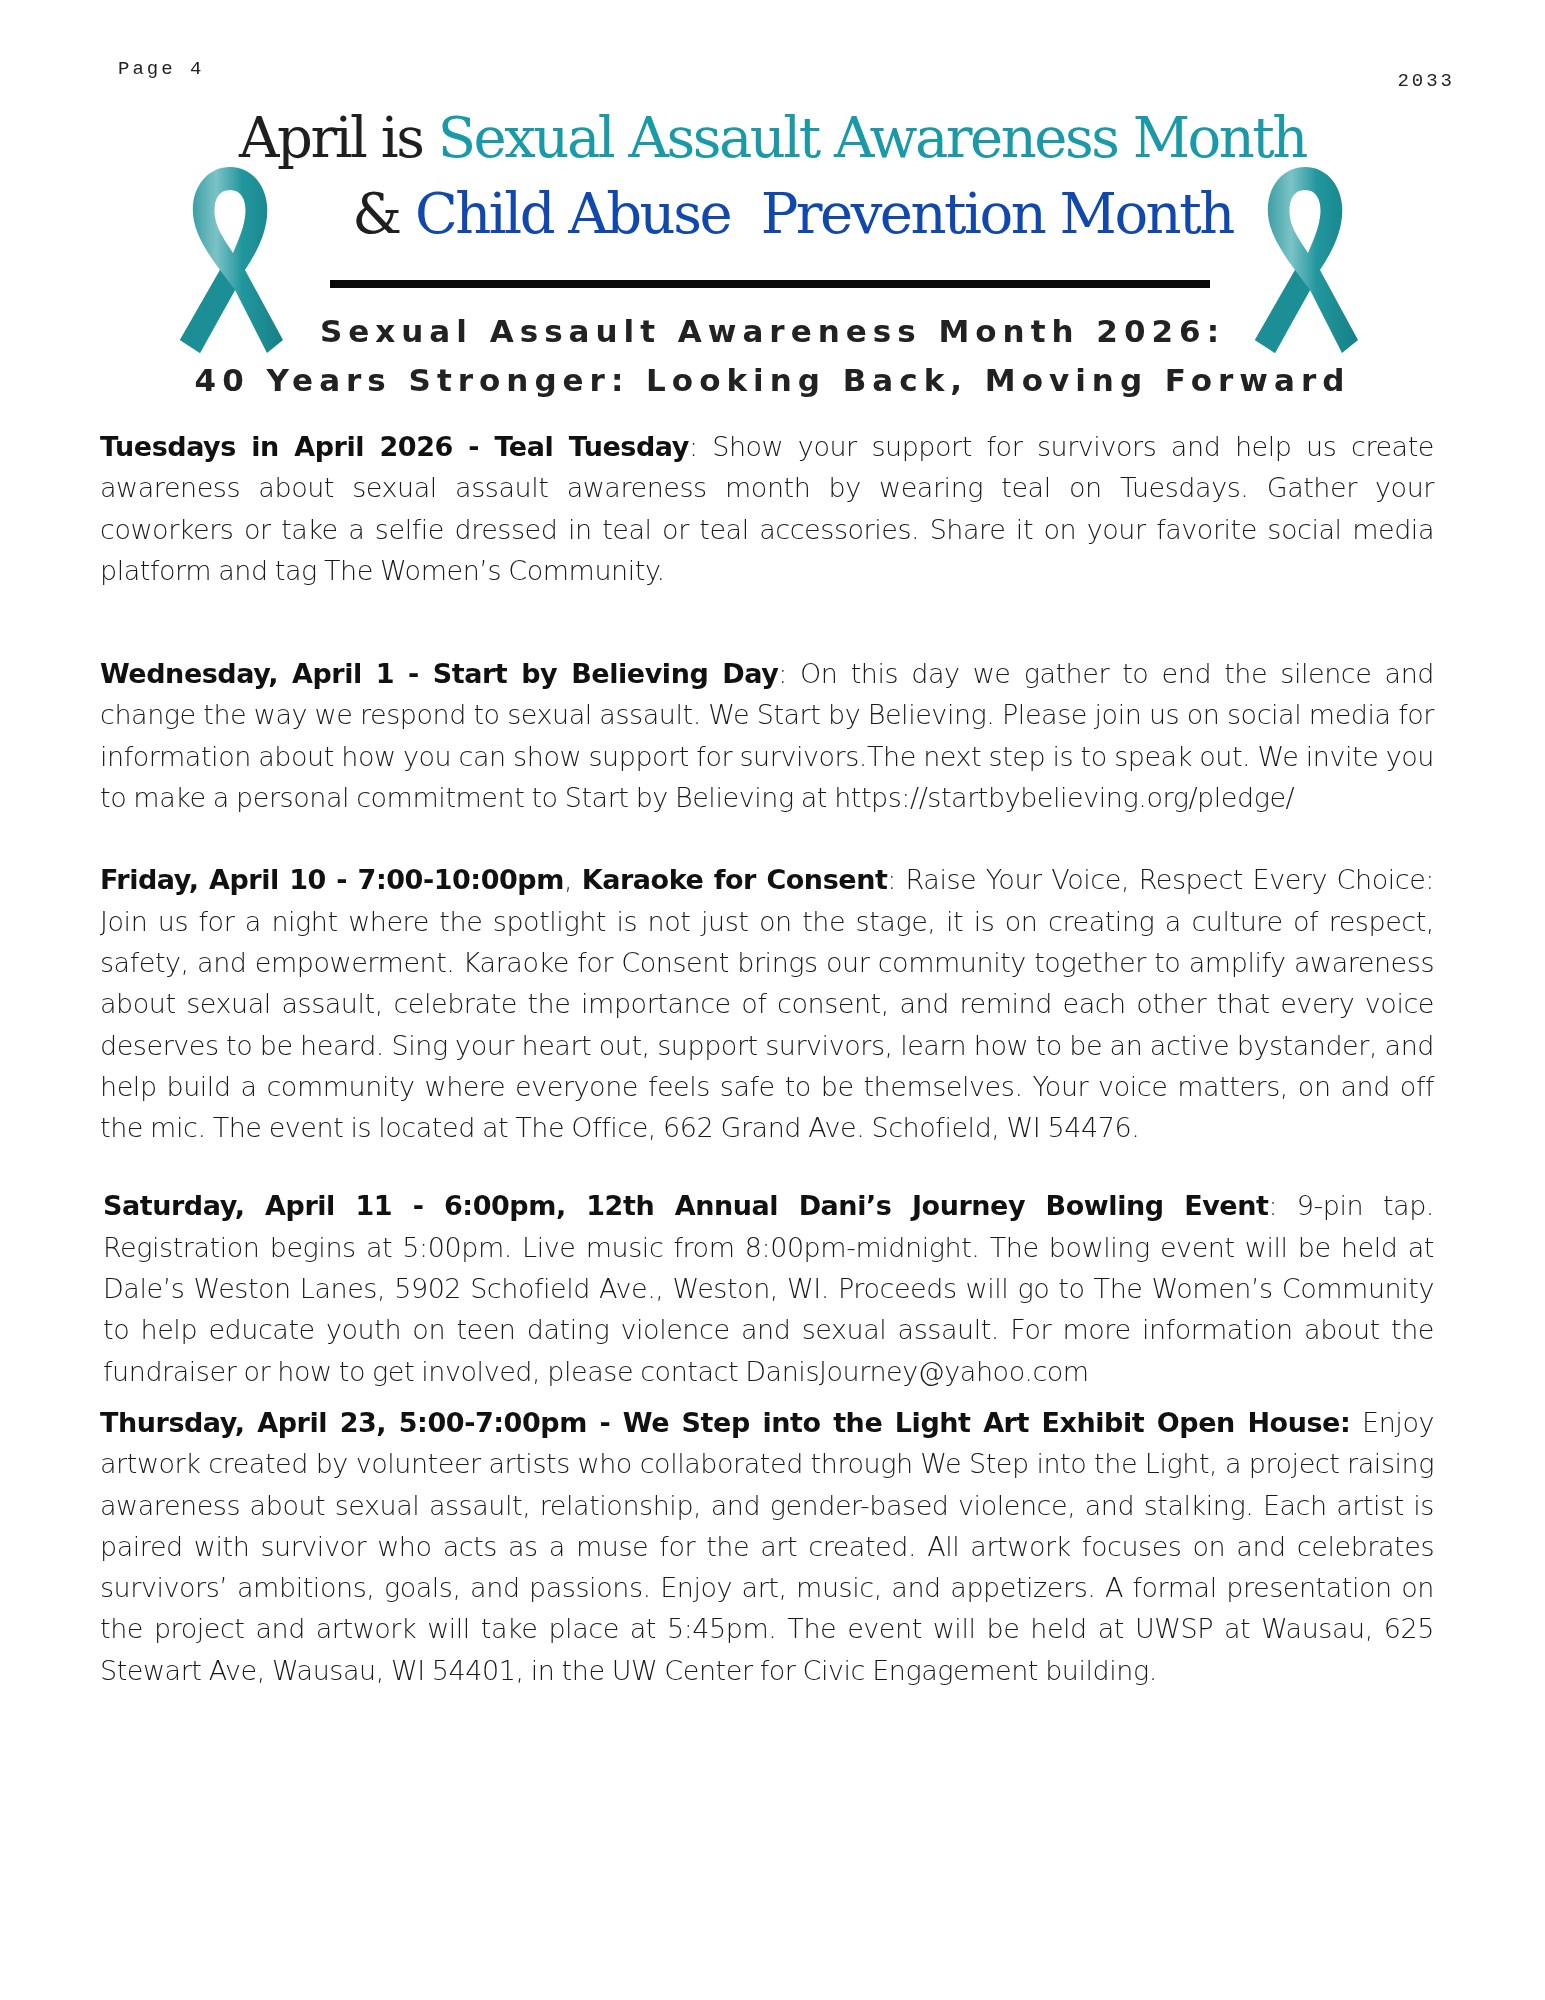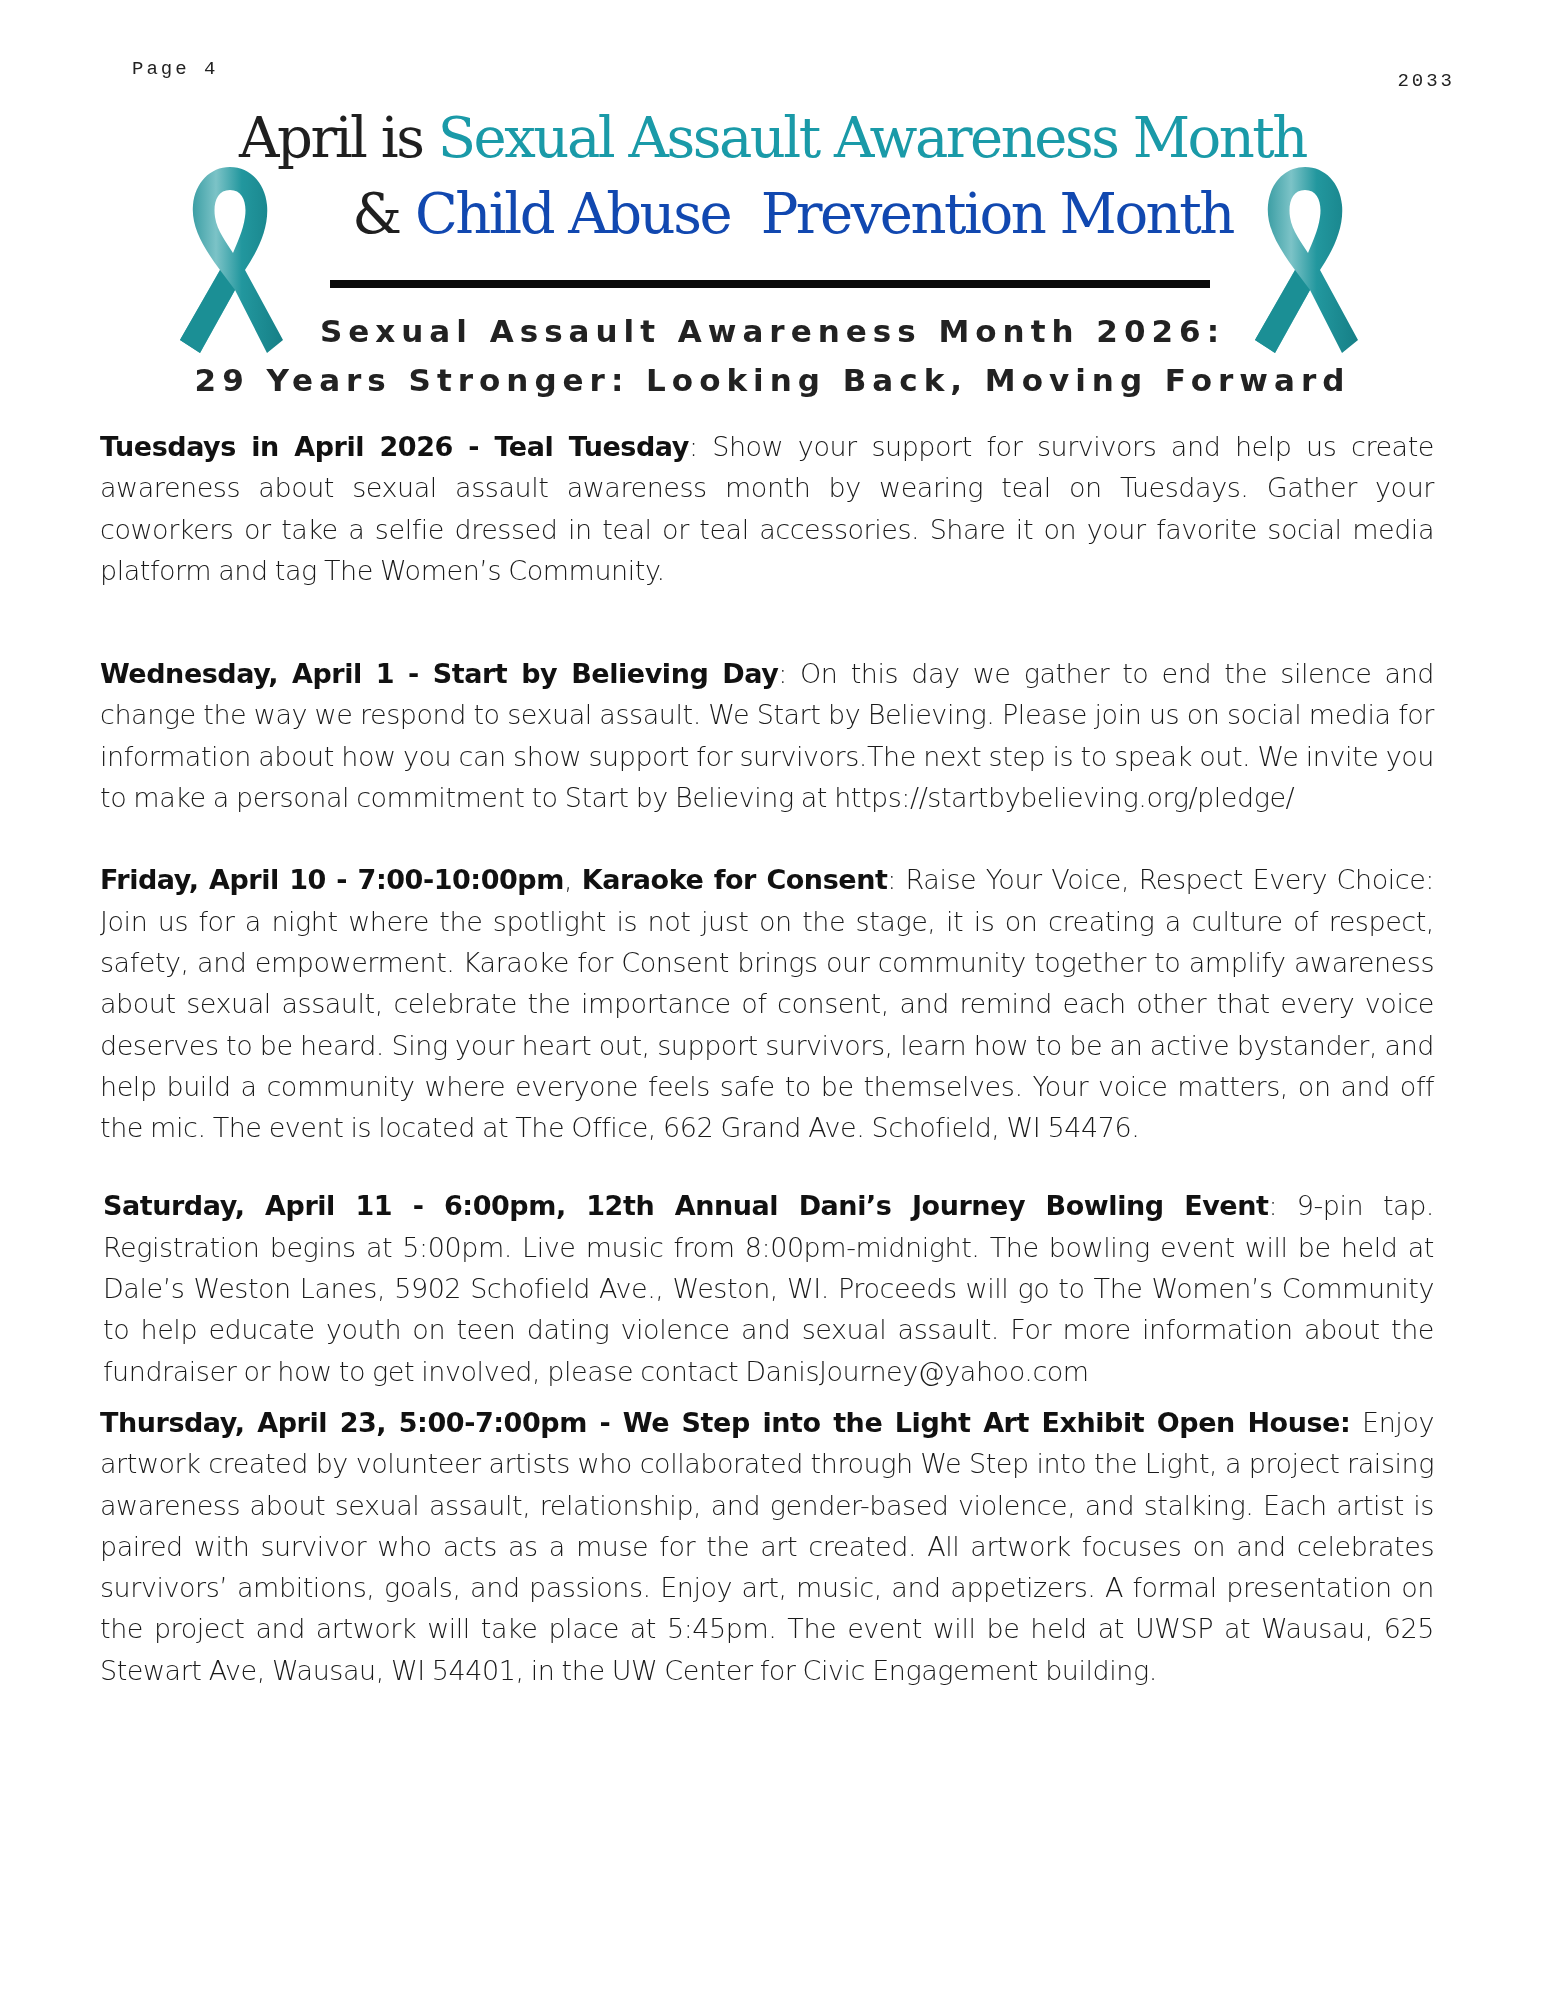--- a/index.html
+++ b/index.html
@@ -1,18 +1,18 @@
 <!DOCTYPE html>
 <html><head>
 <meta charset="utf-8">
 <style>
   html, body { margin: 0; padding: 0; background: #ffffff; }
   body { width: 1545px; height: 2000px; position: relative; overflow: hidden; font-family: "DejaVu Sans", sans-serif; color: #1a1a1a; }
 
-  .page-number { position: absolute; left: 132px; top: 58px; font-family: "Liberation Mono", monospace; font-size: 19px; letter-spacing: 3px; color: #222; }
+  .page-number { position: absolute; left: 118px; top: 58px; font-family: "Liberation Mono", monospace; font-size: 19px; letter-spacing: 3px; color: #222; }
   .page-year { position: absolute; right: 90px; top: 70px; font-family: "Liberation Mono", monospace; font-size: 19px; letter-spacing: 3px; color: #222; }
 
   .title-block { position: absolute; left: 0; width: 1545px; top: 100px; text-align: center; font-family: "DejaVu Serif", serif; }
   .title-line { font-size: 56px; line-height: 76px; letter-spacing: -2.5px; white-space: nowrap; }
   .title-line .dark { color: #1f1f1f; }
   .title-line .teal { color: #1a9aa8; }
   .title-line .blue { color: #1148b0; }
   .title-line2 { margin-left: 40px; }
 
   .divider { position: absolute; left: 330px; width: 880px; top: 280px; height: 8px; background: #0a0a0a; }
@@ -71,21 +71,21 @@
     <span class="dark">April is </span><span class="teal">Sexual Assault Awareness Month</span>
   </div>
   <div class="title-line title-line2">
     <span class="dark">&amp; </span><span class="blue" style="white-space:pre">Child Abuse  Prevention Month</span>
   </div>
 </div>
 
 <div class="divider"></div>
 
 <div class="subtitle subtitle-1">Sexual Assault Awareness Month 2026:</div>
-<div class="subtitle subtitle-2">29 Years Stronger: Looking Back, Moving Forward</div>
+<div class="subtitle subtitle-2">40 Years Stronger: Looking Back, Moving Forward</div>
 
 <div class="events">
   <p class="event event-0"><b>Tuesdays in April 2026 - Teal Tuesday</b><span>: Show your support for survivors and help us create awareness about sexual assault awareness month by wearing teal on Tuesdays. Gather your coworkers or take a selfie dressed in teal or teal accessories. Share it on your favorite social media platform and tag The Women’s Community.</span></p>
   <p class="event event-1"><b>Wednesday, April 1 - Start by Believing Day</b><span>: On this day we gather to end the silence and change the way we respond to sexual assault. We Start by Believing. Please join us on social media for information about how you can show support for survivors.The next step is to speak out. We invite you to make a personal commitment to Start by Believing at https://startbybelieving.org/pledge/</span></p>
   <p class="event event-2"><b>Friday, April 10 - 7:00-10:00pm</b><span>, </span><b>Karaoke for Consent</b><span>: Raise Your Voice, Respect Every Choice: Join us for a night where the spotlight is not just on the stage, it is on creating a culture of respect, safety, and empowerment. Karaoke for Consent brings our community together to amplify awareness about sexual assault, celebrate the importance of consent, and remind each other that every voice deserves to be heard. Sing your heart out, support survivors, learn how to be an active bystander, and help build a community where everyone feels safe to be themselves. Your voice matters, on and off the mic. The event is located at The Office, 662 Grand Ave. Schofield, WI 54476.</span></p>
   <p class="event event-3"><b>Saturday, April 11 - 6:00pm, 12th Annual Dani’s Journey Bowling Event</b><span>: 9-pin tap. Registration begins at 5:00pm. Live music from 8:00pm-midnight. The bowling event will be held at Dale’s Weston Lanes, 5902 Schofield Ave., Weston, WI. Proceeds will go to The Women’s Community to help educate youth on teen dating violence and sexual assault. For more information about the fundraiser or how to get involved, please contact DanisJourney@yahoo.com</span></p>
   <p class="event event-4"><b>Thursday, April 23, 5:00-7:00pm - We Step into the Light Art Exhibit Open House:</b><span> Enjoy artwork created by volunteer artists who collaborated through We Step into the Light, a project raising awareness about sexual assault, relationship, and gender-based violence, and stalking. Each artist is paired with survivor who acts as a muse for the art created. All artwork focuses on and celebrates survivors’ ambitions, goals, and passions. Enjoy art, music, and appetizers. A formal presentation on the project and artwork will take place at 5:45pm. The event will be held at UWSP at Wausau, 625 Stewart Ave, Wausau, WI 54401, in the UW Center for Civic Engagement building.</span></p>
 </div>
 
 </body></html>

